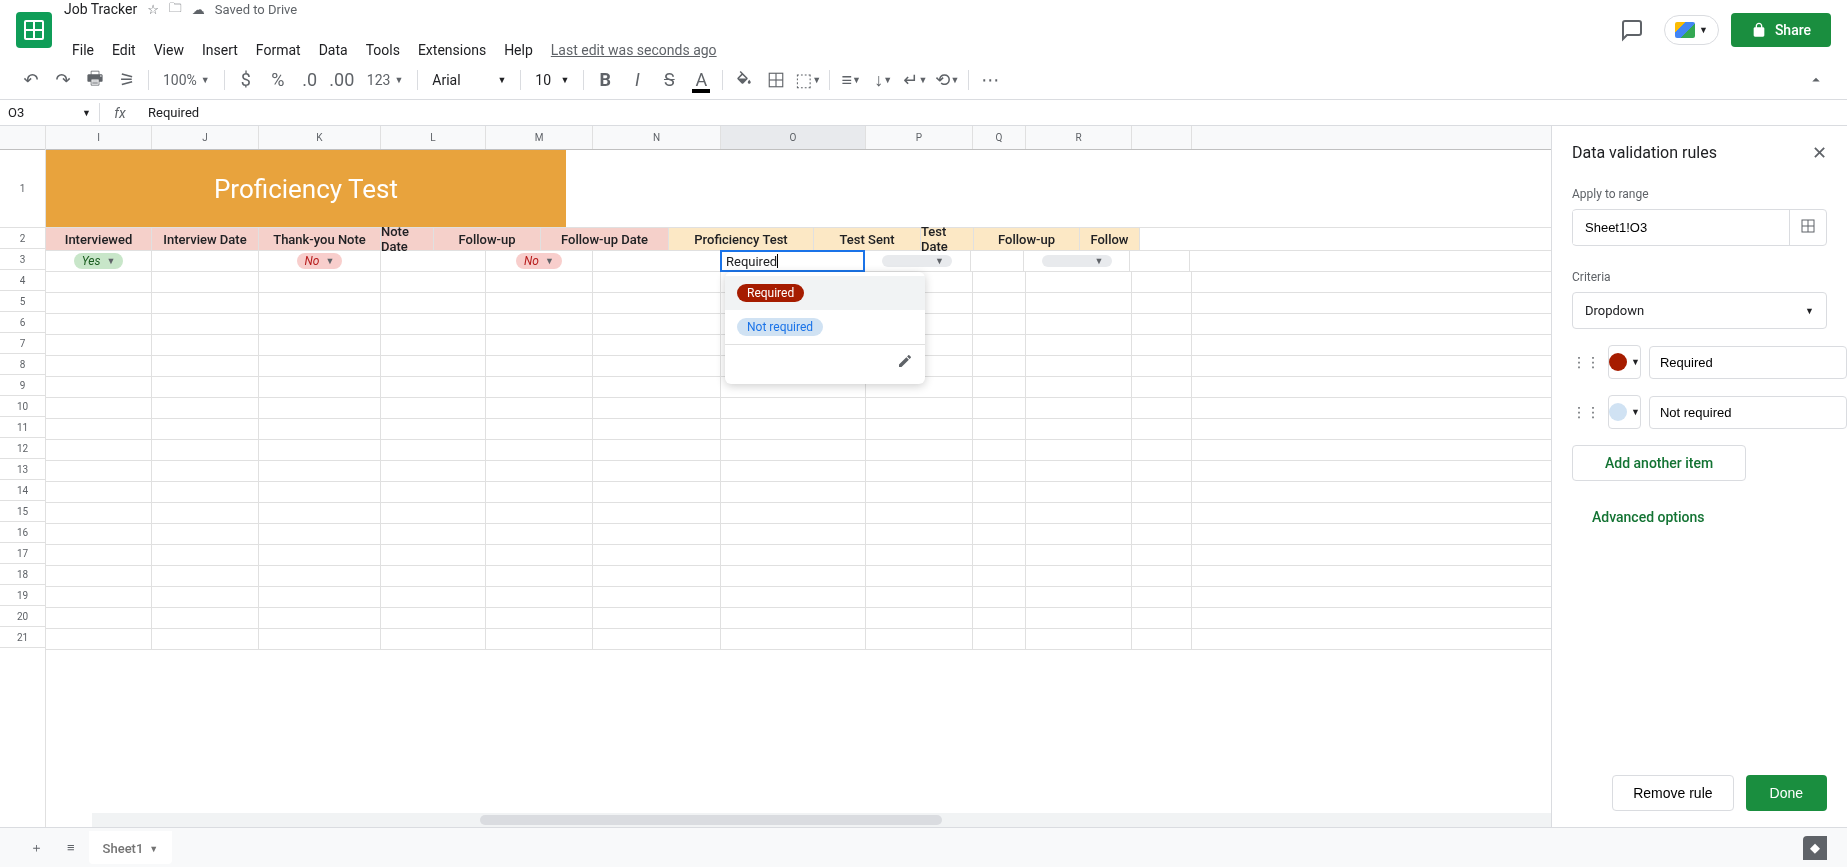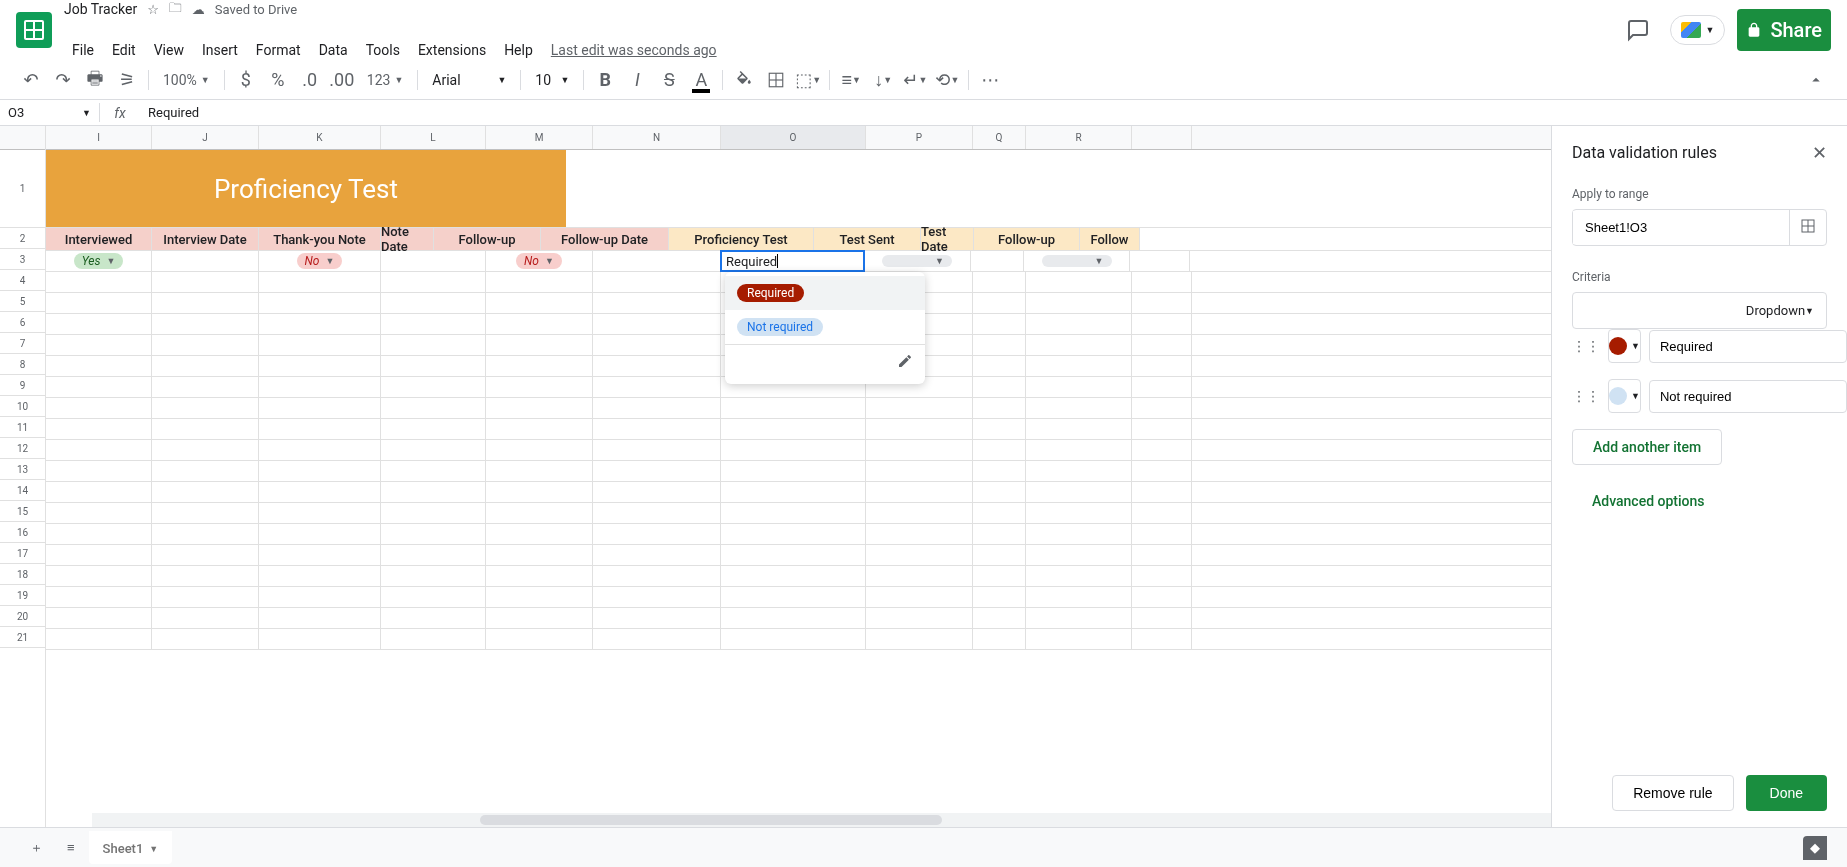--- a/index.html
+++ b/index.html
@@ -15,21 +15,21 @@
 .doc-title { font-size: 14px; color: #202124; }
 .star-icon, .move-icon, .cloud-icon { color: #5f6368; cursor: pointer; }
 .saved-text { color: #5f6368; font-size: 13px; }
 .menu-row { display: flex; gap: 2px; margin-top: 18px; }
 .menu-item { padding: 4px 8px; font-size: 14px; color: #202124; cursor: pointer; border-radius: 4px; }
 .last-edit { color: #5f6368; text-decoration: underline; cursor: pointer; font-size: 14px; padding: 4px 8px; }
 .header-right { display: flex; align-items: center; gap: 12px; }
 .icon-btn { width: 40px; height: 40px; display: flex; align-items: center; justify-content: center; color: #5f6368; cursor: pointer; border-radius: 50%; }
 .meet-btn { border: 1px solid #dadce0; border-radius: 20px; padding: 6px 10px; display: flex; align-items: center; gap: 4px; }
 .meet-icon { width: 20px; height: 16px; background: linear-gradient(135deg, #fbbc04 0%, #fbbc04 30%, #4285f4 30%, #4285f4 60%, #34a853 60%, #34a853 100%); border-radius: 2px; }
-.share-btn { background: #1a8e3f; color: #fff; padding: 9px 9px; border-radius: 4px; font-size: 20px; font-weight: 500; display: flex; align-items: center; gap: 8px; cursor: pointer; }
+.share-btn { background: #1a8e3f; color: #fff; padding: 9px 20px; border-radius: 4px; font-size: 14px; font-weight: 500; display: flex; align-items: center; gap: 8px; cursor: pointer; }
 
 
 .toolbar { display: flex; align-items: center; padding: 4px 16px; border-bottom: 1px solid #dadce0; height: 40px; gap: 2px; }
 .tool-btn { width: 30px; height: 30px; display: flex; align-items: center; justify-content: center; color: #5f6368; cursor: pointer; border-radius: 2px; font-size: 18px; }
 .tool-sep { width: 1px; height: 20px; background: #dadce0; margin: 0 4px; }
 .zoom-select { padding: 4px 8px; color: #5f6368; font-size: 14px; display: flex; align-items: center; gap: 4px; }
 .font-select { padding: 4px 8px; min-width: 90px; font-size: 14px; display: flex; align-items: center; justify-content: space-between; }
 .size-select { padding: 4px 8px; min-width: 50px; font-size: 14px; display: flex; align-items: center; justify-content: space-between; }
 .text-color-btn { position: relative; }
 .text-color-underline { position: absolute; bottom: 2px; left: 6px; right: 6px; height: 4px; background: #000; }
@@ -87,29 +87,29 @@
 
 .sidebar { width: 296px; border-left: 1px solid #dadce0; display: flex; flex-direction: column; background: #fff; }
 .sidebar-header { display: flex; align-items: center; justify-content: space-between; padding: 16px 20px 12px; }
 .sidebar-title { font-size: 16px; color: #202124; }
 .close-btn { color: #5f6368; cursor: pointer; font-size: 18px; }
 .sidebar-body { flex: 1; padding: 12px 20px; overflow-y: auto; }
 .field-label { font-size: 12px; color: #5f6368; margin-bottom: 8px; }
 .range-input-wrap { display: flex; align-items: center; border: 1px solid #dadce0; border-radius: 4px; margin-bottom: 24px; }
 .range-input { flex: 1; padding: 9px 12px; border: none; font-size: 13px; outline: none; }
 .range-grid-btn { padding: 8px 10px; border-left: 1px solid #dadce0; color: #5f6368; cursor: pointer; }
-.criteria-select { width: 100%; padding: 10px 12px; border: 1px solid #dadce0; border-radius: 4px; font-size: 13px; display: flex; justify-content: flex-end; align-items: center; cursor: pointer; }
+.criteria-select { width: 100%; padding: 10px 12px; border: 1px solid #dadce0; border-radius: 4px; font-size: 13px; display: flex; justify-content: space-between; align-items: center; margin-bottom: 16px; cursor: pointer; }
 .option-row { display: flex; align-items: center; gap: 8px; margin-bottom: 16px; }
 .drag-handle { color: #5f6368; cursor: grab; font-size: 14px; }
 .color-chip { width: 48px; height: 34px; border: 1px solid #dadce0; border-radius: 4px; display: flex; align-items: center; justify-content: center; gap: 4px; cursor: pointer; }
 .color-dot { width: 18px; height: 18px; border-radius: 50%; }
 .color-red { background: #a61c00; }
 .color-blue { background: #d0e2f3; }
 .option-input { flex: 1; padding: 8px 10px; border: 1px solid #dadce0; border-radius: 4px; font-size: 13px; }
-.add-item-btn { border: 1px solid #dadce0; border-radius: 4px; padding: 9px 20px; color: #137333; font-size: 14px; font-weight: 500; cursor: pointer; display: inline-block; margin-bottom: 20px; }
+.add-item-btn { border: 1px solid #dadce0; border-radius: 4px; padding: 9px 32px; color: #137333; font-size: 14px; font-weight: 500; cursor: pointer; display: inline-block; margin-bottom: 20px; }
 .adv-opts { color: #137333; font-size: 14px; font-weight: 500; cursor: pointer; padding: 8px 0 8px 20px; }
 .sidebar-footer { padding: 16px 20px; display: flex; justify-content: flex-end; gap: 12px; border-top: 1px solid transparent; }
 .remove-btn { border: 1px solid #dadce0; border-radius: 4px; padding: 9px 20px; font-size: 14px; cursor: pointer; background: #fff; }
 .done-btn { background: #1a8e3f; color: #fff; border-radius: 4px; padding: 9px 24px; font-size: 14px; font-weight: 500; cursor: pointer; border: none; }
 
 
 .hscroll { position: absolute; bottom: 0; left: 46px; right: 0; height: 14px; background: #f1f3f4; }
 .hscroll-thumb { position: absolute; left: 388px; width: 462px; height: 10px; top: 2px; background: #dadce0; border-radius: 5px; }
 
 

